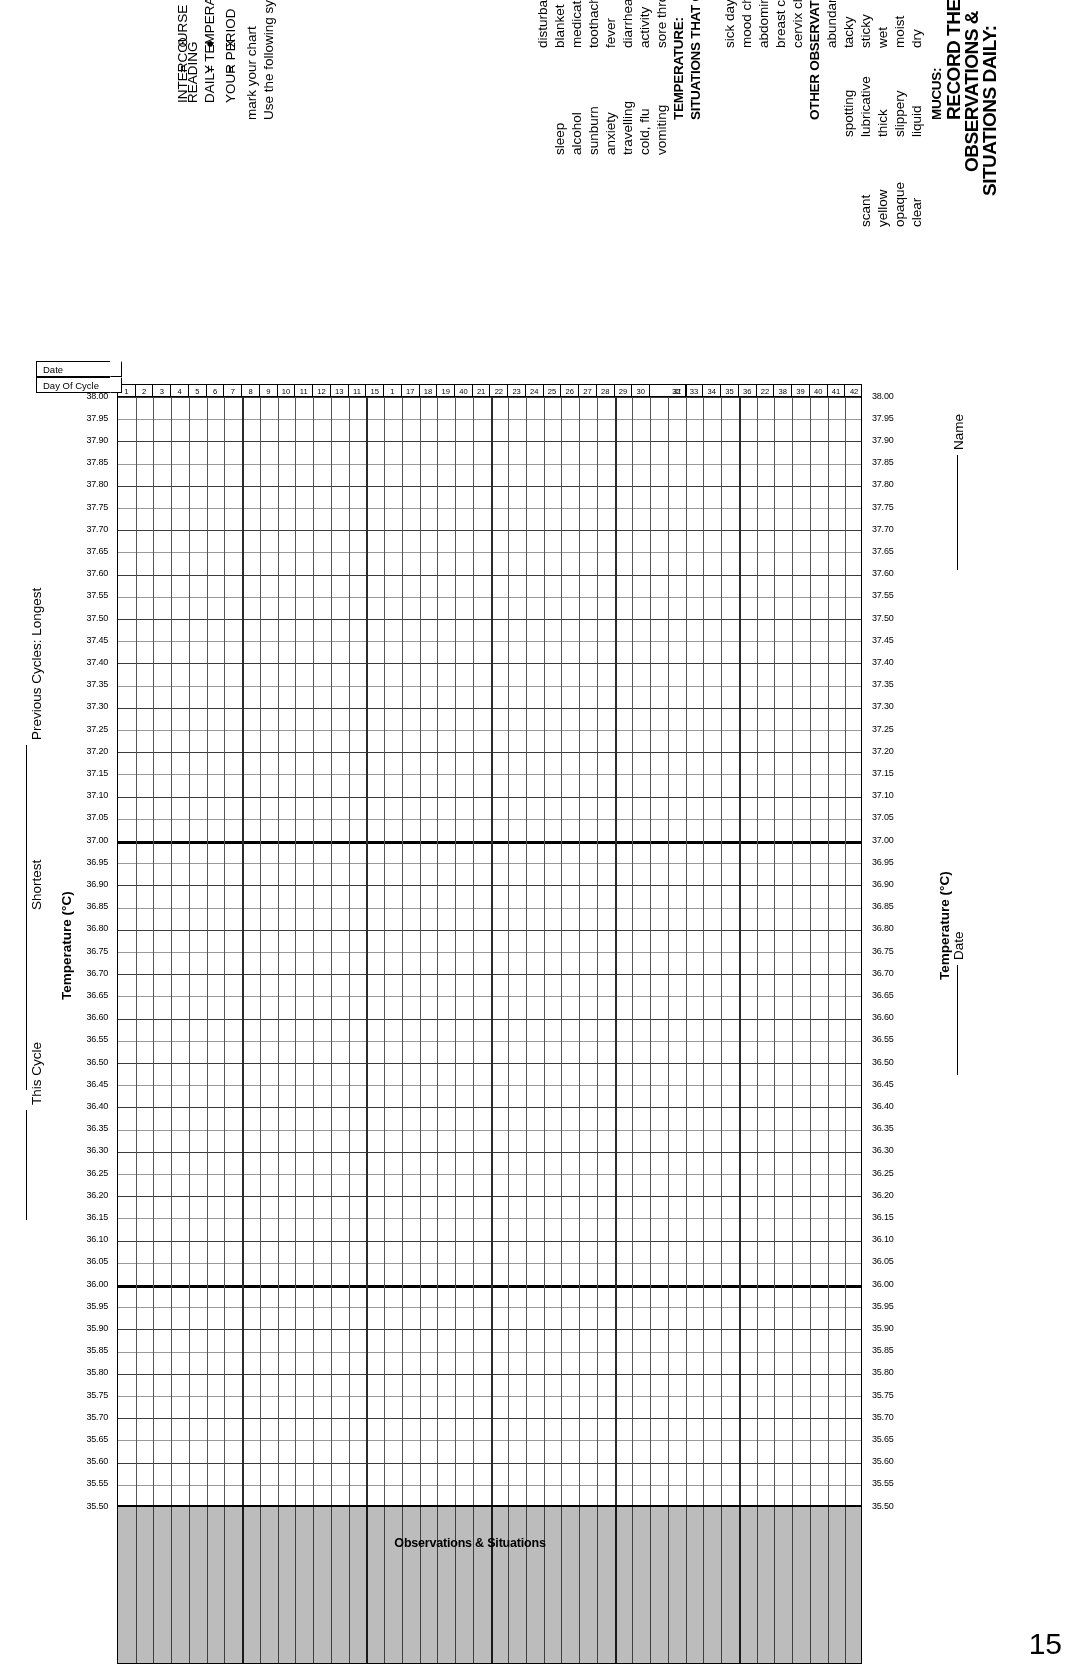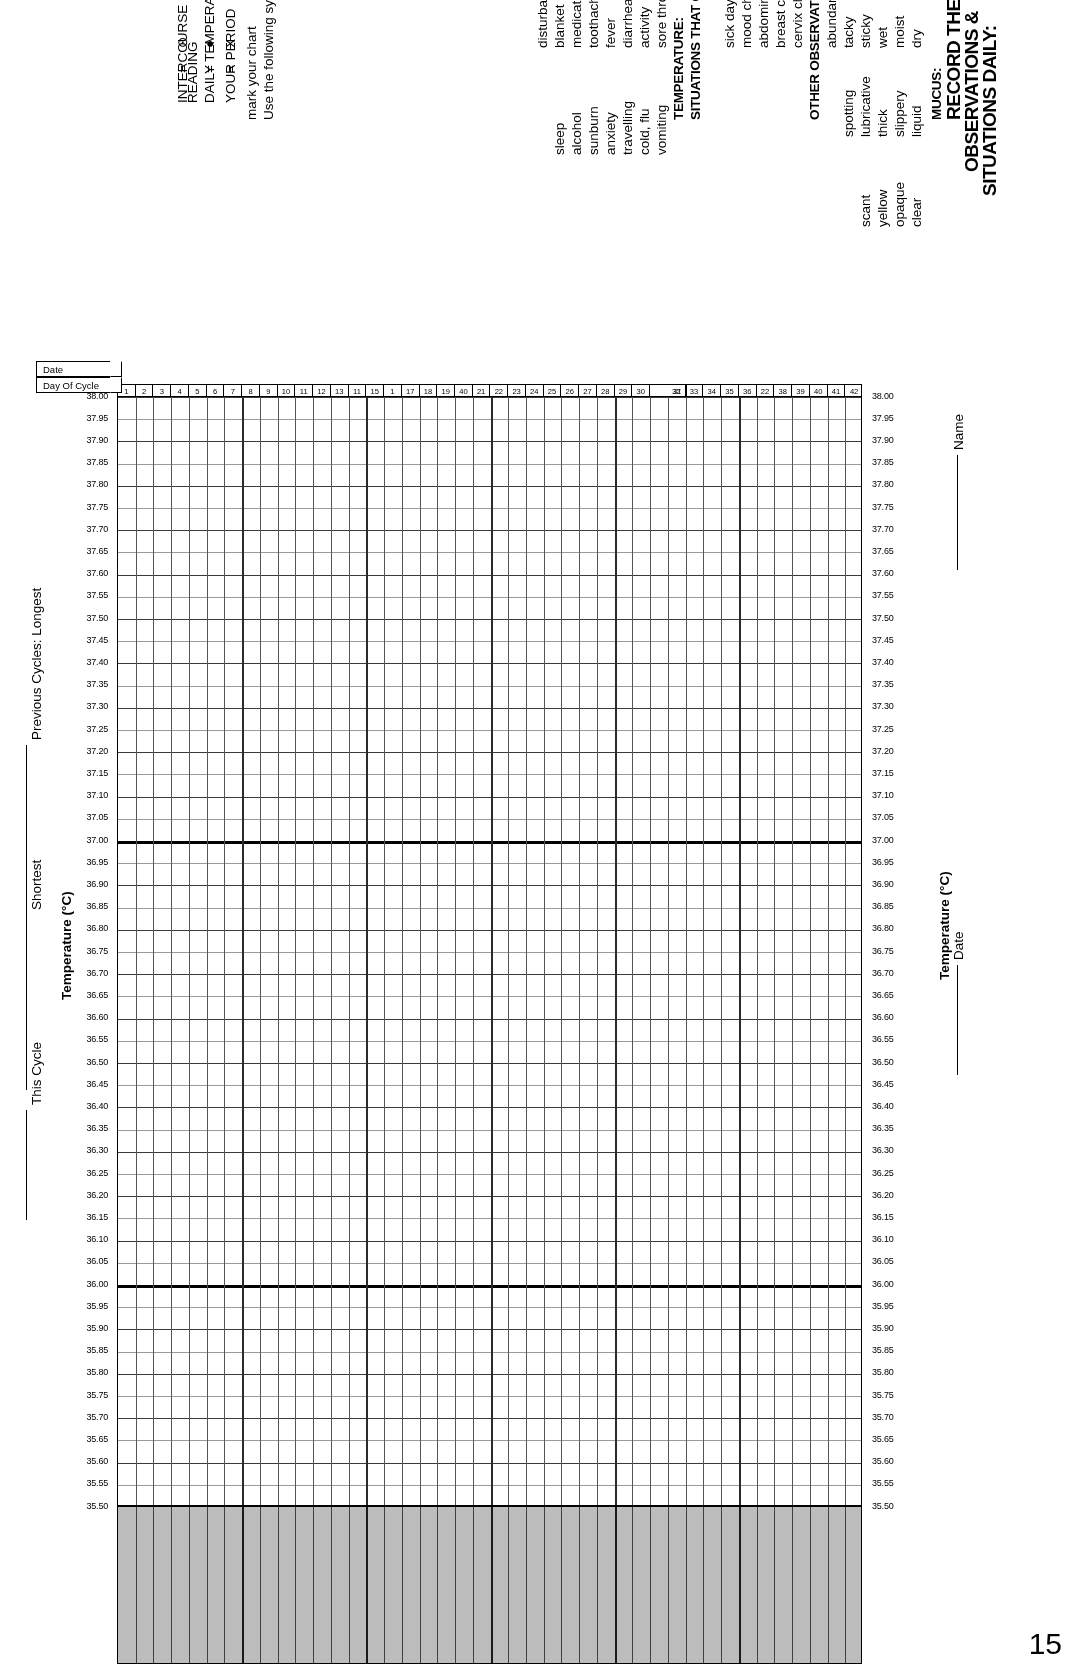--- a/index.html
+++ b/index.html
@@ -475,20 +475,21 @@
       <div class="ovline" style="left: 603.095px;"></div>
       <div class="ovline thick" style="left: 620.833px;"></div>
       <div class="ovline" style="left: 638.571px;"></div>
       <div class="ovline" style="left: 656.31px;"></div>
       <div class="ovline" style="left: 674.048px;"></div>
       <div class="ovline" style="left: 691.786px;"></div>
       <div class="ovline" style="left: 709.524px;"></div>
       <div class="ovline" style="left: 727.262px;"></div>
     </div>
 
+  <div id="obs-label">Observations &amp; Situations</div>
 
   <div id="page-num">15</div>
 
   <div id="side-labels">
       <div class="rot item" style="left: 952px; top: 450px;">Name</div>
       <div class="rot item" style="left: 952px; top: 960px;">Date</div>
       <div class="rot item" style="left: 938px; top: 980px; font-weight: bold;">Temperature (°C)</div>
       <div class="rot item" style="left: 60px; top: 1000px; font-weight: bold;">Temperature (°C)</div>
       <div class="rot item" style="left: 30px; top: 740px;">Previous Cycles: Longest</div>
       <div class="rot item" style="left: 30px; top: 910px;">Shortest</div>

